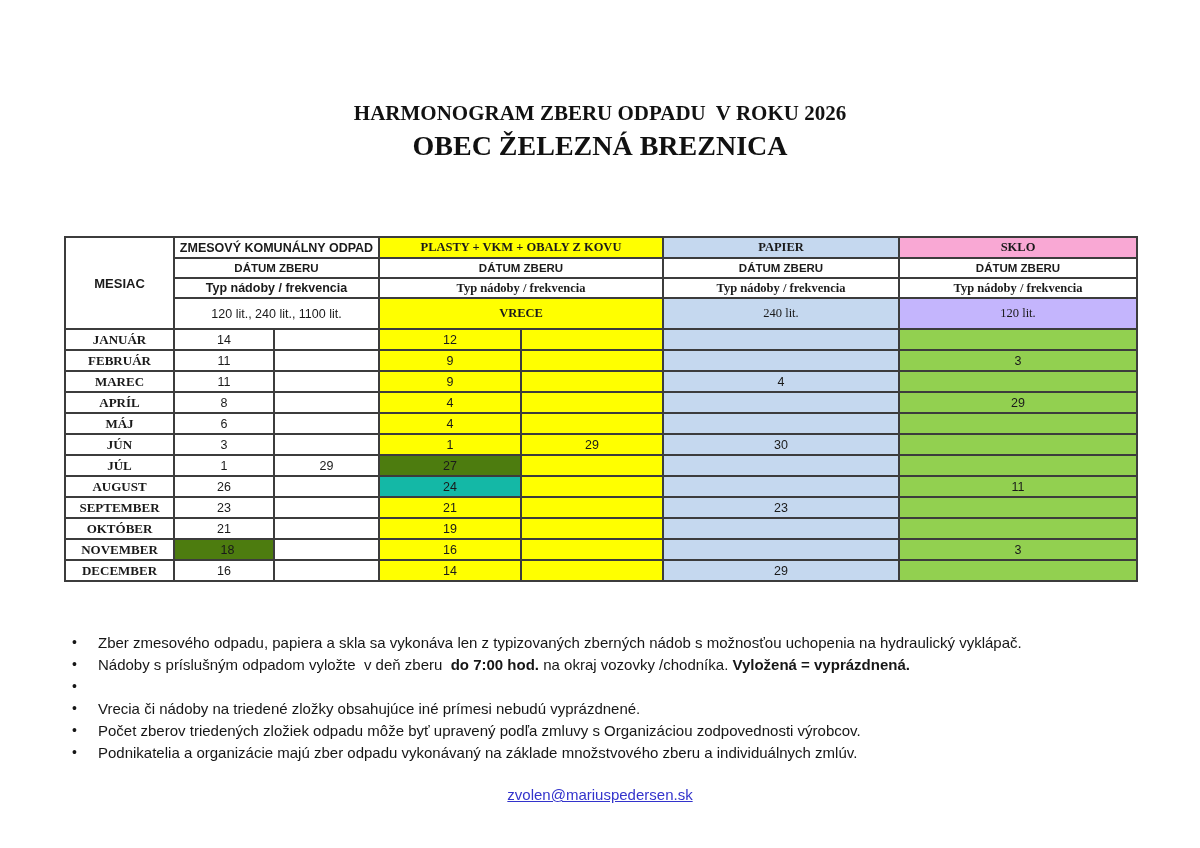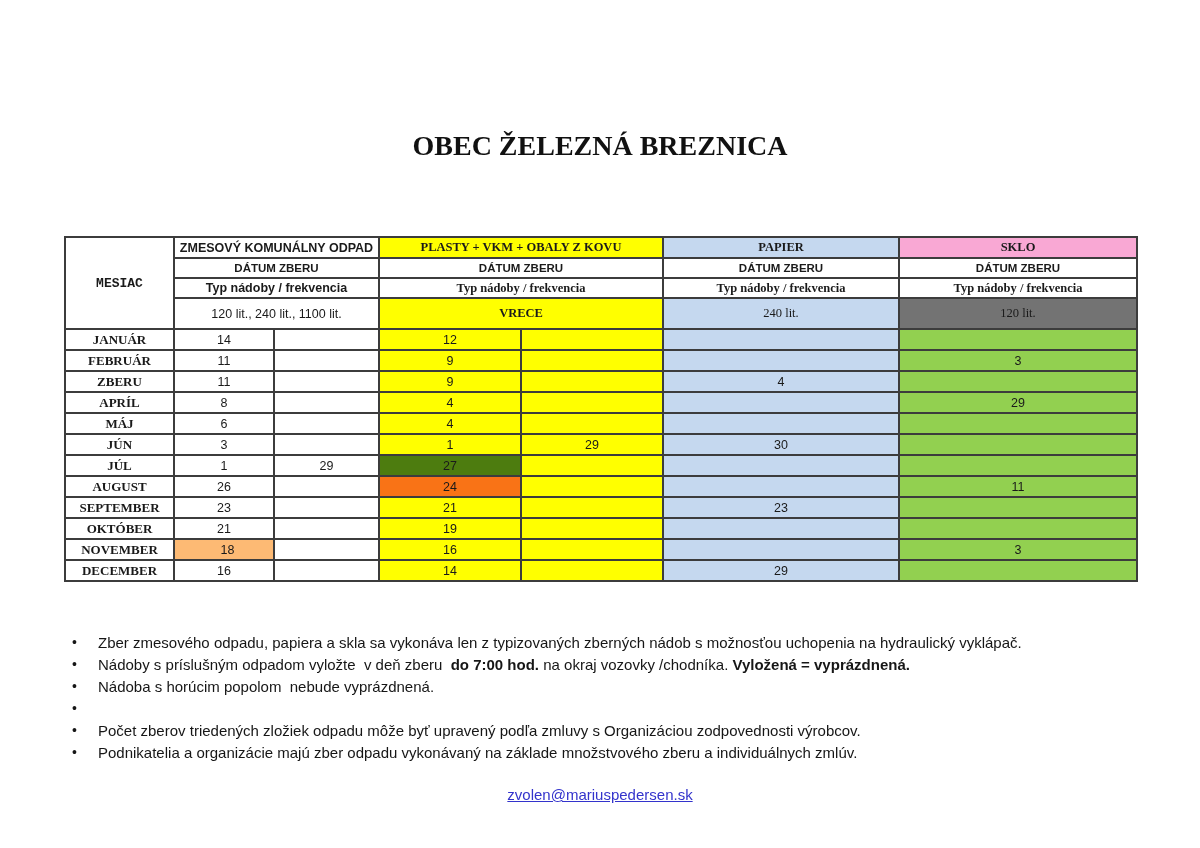--- a/index.html
+++ b/index.html
@@ -45,21 +45,21 @@
     text-align: center;
     vertical-align: middle;
     overflow: hidden;
     background: #ffffff;
   }
   tr.hr1 { height: 21px; }
   tr.hr2 { height: 20px; }
   tr.hr3 { height: 20px; }
   tr.hr4 { height: 31px; }
   tr.dr  { height: 21px; }
-  .mesiac { font-weight: bold; font-size: 13px; font-family: Liberation Mono, monospace; }
+  .mesiac { font-weight: bold; font-size: 13px; font-family: Liberation Sans, sans-serif; }
   .gname  { font-weight: bold; font-size: 12.5px; }
   .sans   { font-family: "Liberation Sans", sans-serif; }
   .serif  { font-family: "Liberation Serif", serif; }
   .datum  { font-family: "Liberation Sans", sans-serif; font-weight: bold; font-size: 11.5px; }
   .typ    { font-weight: bold; font-size: 12.5px; }
   .cont-reg  { font-size: 12.5px; font-weight: normal; }
   .cont-bold { font-size: 12.5px; font-weight: bold; }
   td.month { font-family: "Liberation Serif", serif; font-weight: bold; font-size: 13px; }
   td.num   { font-family: "Liberation Sans", sans-serif; font-size: 12.5px; font-weight: normal; }
   .notes {
@@ -94,20 +94,21 @@
     font-family: "Liberation Sans", sans-serif;
     font-size: 15px;
     text-decoration: underline;
   }
 </style>
 </head>
 <body>
 
 <div class="page">
 
+  <div class="title1">HARMONOGRAM ZBERU ODPADU  V ROKU 2026</div>
   <div class="title2">OBEC ŽELEZNÁ BREZNICA</div>
 
   <div class="tblwrap">
     <table class="tbl">
       <colgroup>
         <col style="width:109px">
         <col style="width:100px">
         <col style="width:105px">
         <col style="width:142px">
         <col style="width:142px">
@@ -131,21 +132,21 @@
         <tr class="hr3">
           <th colspan="2" class="typ sans">Typ nádoby / frekvencia</th>
           <th colspan="2" class="typ serif">Typ nádoby / frekvencia</th>
           <th class="typ serif">Typ nádoby / frekvencia</th>
           <th class="typ serif">Typ nádoby / frekvencia</th>
         </tr>
         <tr class="hr4">
           <th colspan="2" class="cont-reg sans" style="background-color: rgb(255, 255, 255);">120 lit., 240 lit., 1100 lit.</th>
           <th colspan="2" class="cont-bold serif" style="background-color: rgb(255, 255, 0);">VRECE</th>
           <th class="cont-reg serif" style="background-color: rgb(197, 216, 239);">240 lit.</th>
-          <th class="cont-reg serif" style="background-color: #737373;">120 lit.</th>
+          <th class="cont-reg serif" style="background-color: #c4b5fd;">120 lit.</th>
         </tr>
       </thead>
       <tbody>
           <tr class="dr">
             <td class="month">JANUÁR</td>
             <td class="num" style="background-color: rgb(255, 255, 255);">14</td>
             <td class="num" style="background-color: rgb(255, 255, 255);"></td>
             <td class="num" style="background-color: rgb(255, 255, 0);">12</td>
             <td class="num" style="background-color: rgb(255, 255, 0);"></td>
             <td class="num" style="background-color: rgb(197, 216, 239);"></td>
@@ -154,21 +155,21 @@
           <tr class="dr">
             <td class="month">FEBRUÁR</td>
             <td class="num" style="background-color: rgb(255, 255, 255);">11</td>
             <td class="num" style="background-color: rgb(255, 255, 255);"></td>
             <td class="num" style="background-color: rgb(255, 255, 0);">9</td>
             <td class="num" style="background-color: rgb(255, 255, 0);"></td>
             <td class="num" style="background-color: rgb(197, 216, 239);"></td>
             <td class="num" style="background-color: rgb(146, 208, 80);">3</td>
           </tr>
           <tr class="dr">
-            <td class="month">ZBERU</td>
+            <td class="month">MAREC</td>
             <td class="num" style="background-color: rgb(255, 255, 255);">11</td>
             <td class="num" style="background-color: rgb(255, 255, 255);"></td>
             <td class="num" style="background-color: rgb(255, 255, 0);">9</td>
             <td class="num" style="background-color: rgb(255, 255, 0);"></td>
             <td class="num" style="background-color: rgb(197, 216, 239);">4</td>
             <td class="num" style="background-color: rgb(146, 208, 80);"></td>
           </tr>
           <tr class="dr">
             <td class="month">APRÍL</td>
             <td class="num" style="background-color: rgb(255, 255, 255);">8</td>
@@ -202,21 +203,21 @@
             <td class="num" style="background-color: rgb(255, 255, 255);">29</td>
             <td class="num" style="background-color: #4d7c0f;">27</td>
             <td class="num" style="background-color: rgb(255, 255, 0);"></td>
             <td class="num" style="background-color: rgb(197, 216, 239);"></td>
             <td class="num" style="background-color: rgb(146, 208, 80);"></td>
           </tr>
           <tr class="dr">
             <td class="month">AUGUST</td>
             <td class="num" style="background-color: rgb(255, 255, 255);">26</td>
             <td class="num" style="background-color: rgb(255, 255, 255);"></td>
-            <td class="num" style="background-color: #f97316; margin-left: 28px;">24</td>
+            <td class="num" style="background-color: #14b8a6; margin-left: 28px;">24</td>
             <td class="num" style="background-color: rgb(255, 255, 0);"></td>
             <td class="num" style="background-color: rgb(197, 216, 239);"></td>
             <td class="num" style="background-color: rgb(146, 208, 80);">11</td>
           </tr>
           <tr class="dr">
             <td class="month">SEPTEMBER</td>
             <td class="num" style="background-color: rgb(255, 255, 255);">23</td>
             <td class="num" style="background-color: rgb(255, 255, 255);"></td>
             <td class="num" style="background-color: rgb(255, 255, 0);">21</td>
             <td class="num" style="background-color: rgb(255, 255, 0);"></td>
@@ -227,21 +228,21 @@
             <td class="month">OKTÓBER</td>
             <td class="num" style="background-color: rgb(255, 255, 255);">21</td>
             <td class="num" style="background-color: rgb(255, 255, 255);"></td>
             <td class="num" style="background-color: rgb(255, 255, 0);">19</td>
             <td class="num" style="background-color: rgb(255, 255, 0);"></td>
             <td class="num" style="background-color: rgb(197, 216, 239);"></td>
             <td class="num" style="background-color: rgb(146, 208, 80);"></td>
           </tr>
           <tr class="dr">
             <td class="month">NOVEMBER</td>
-            <td class="num" style="background-color: #fdba74; padding-left: 7px;">18</td>
+            <td class="num" style="background-color: #4d7c0f; padding-left: 7px;">18</td>
             <td class="num" style="background-color: rgb(255, 255, 255);"></td>
             <td class="num" style="background-color: rgb(255, 255, 0);">16</td>
             <td class="num" style="background-color: rgb(255, 255, 0);"></td>
             <td class="num" style="background-color: rgb(197, 216, 239);"></td>
             <td class="num" style="background-color: rgb(146, 208, 80);">3</td>
           </tr>
           <tr class="dr">
             <td class="month">DECEMBER</td>
             <td class="num" style="background-color: rgb(255, 255, 255);">16</td>
             <td class="num" style="background-color: rgb(255, 255, 255);"></td>
@@ -258,24 +259,24 @@
       <li>
         <span class="dot">•</span>
         <span class="note-text"><span>Zber zmesového odpadu, papiera a skla sa vykonáva len z typizovaných zberných nádob s možnosťou uchopenia na hydraulický vyklápač.</span></span>
       </li>
       <li>
         <span class="dot">•</span>
         <span class="note-text"><span>Nádoby s príslušným odpadom vyložte  v deň zberu  </span><b>do 7:00 hod.</b><span> na okraj vozovky /chodníka. </span><b>Vyložená = vyprázdnená.</b></span>
       </li>
       <li>
         <span class="dot">•</span>
-        <span class="note-text"><span>Nádoba s horúcim popolom  nebude vyprázdnená.</span></span>
-      </li>
-      <li>
-        <span class="dot">•</span>
+      </li>
+      <li>
+        <span class="dot">•</span>
+        <span class="note-text"><span>Vrecia či nádoby na triedené zložky obsahujúce iné prímesi nebudú vyprázdnené.</span></span>
       </li>
       <li>
         <span class="dot">•</span>
         <span class="note-text"><span>Počet zberov triedených zložiek odpadu môže byť upravený podľa zmluvy s Organizáciou zodpovednosti výrobcov.</span></span>
       </li>
       <li>
         <span class="dot">•</span>
         <span class="note-text"><span>Podnikatelia a organizácie majú zber odpadu vykonávaný na základe množstvového zberu a individuálnych zmlúv.</span></span>
       </li>
     </ul>

